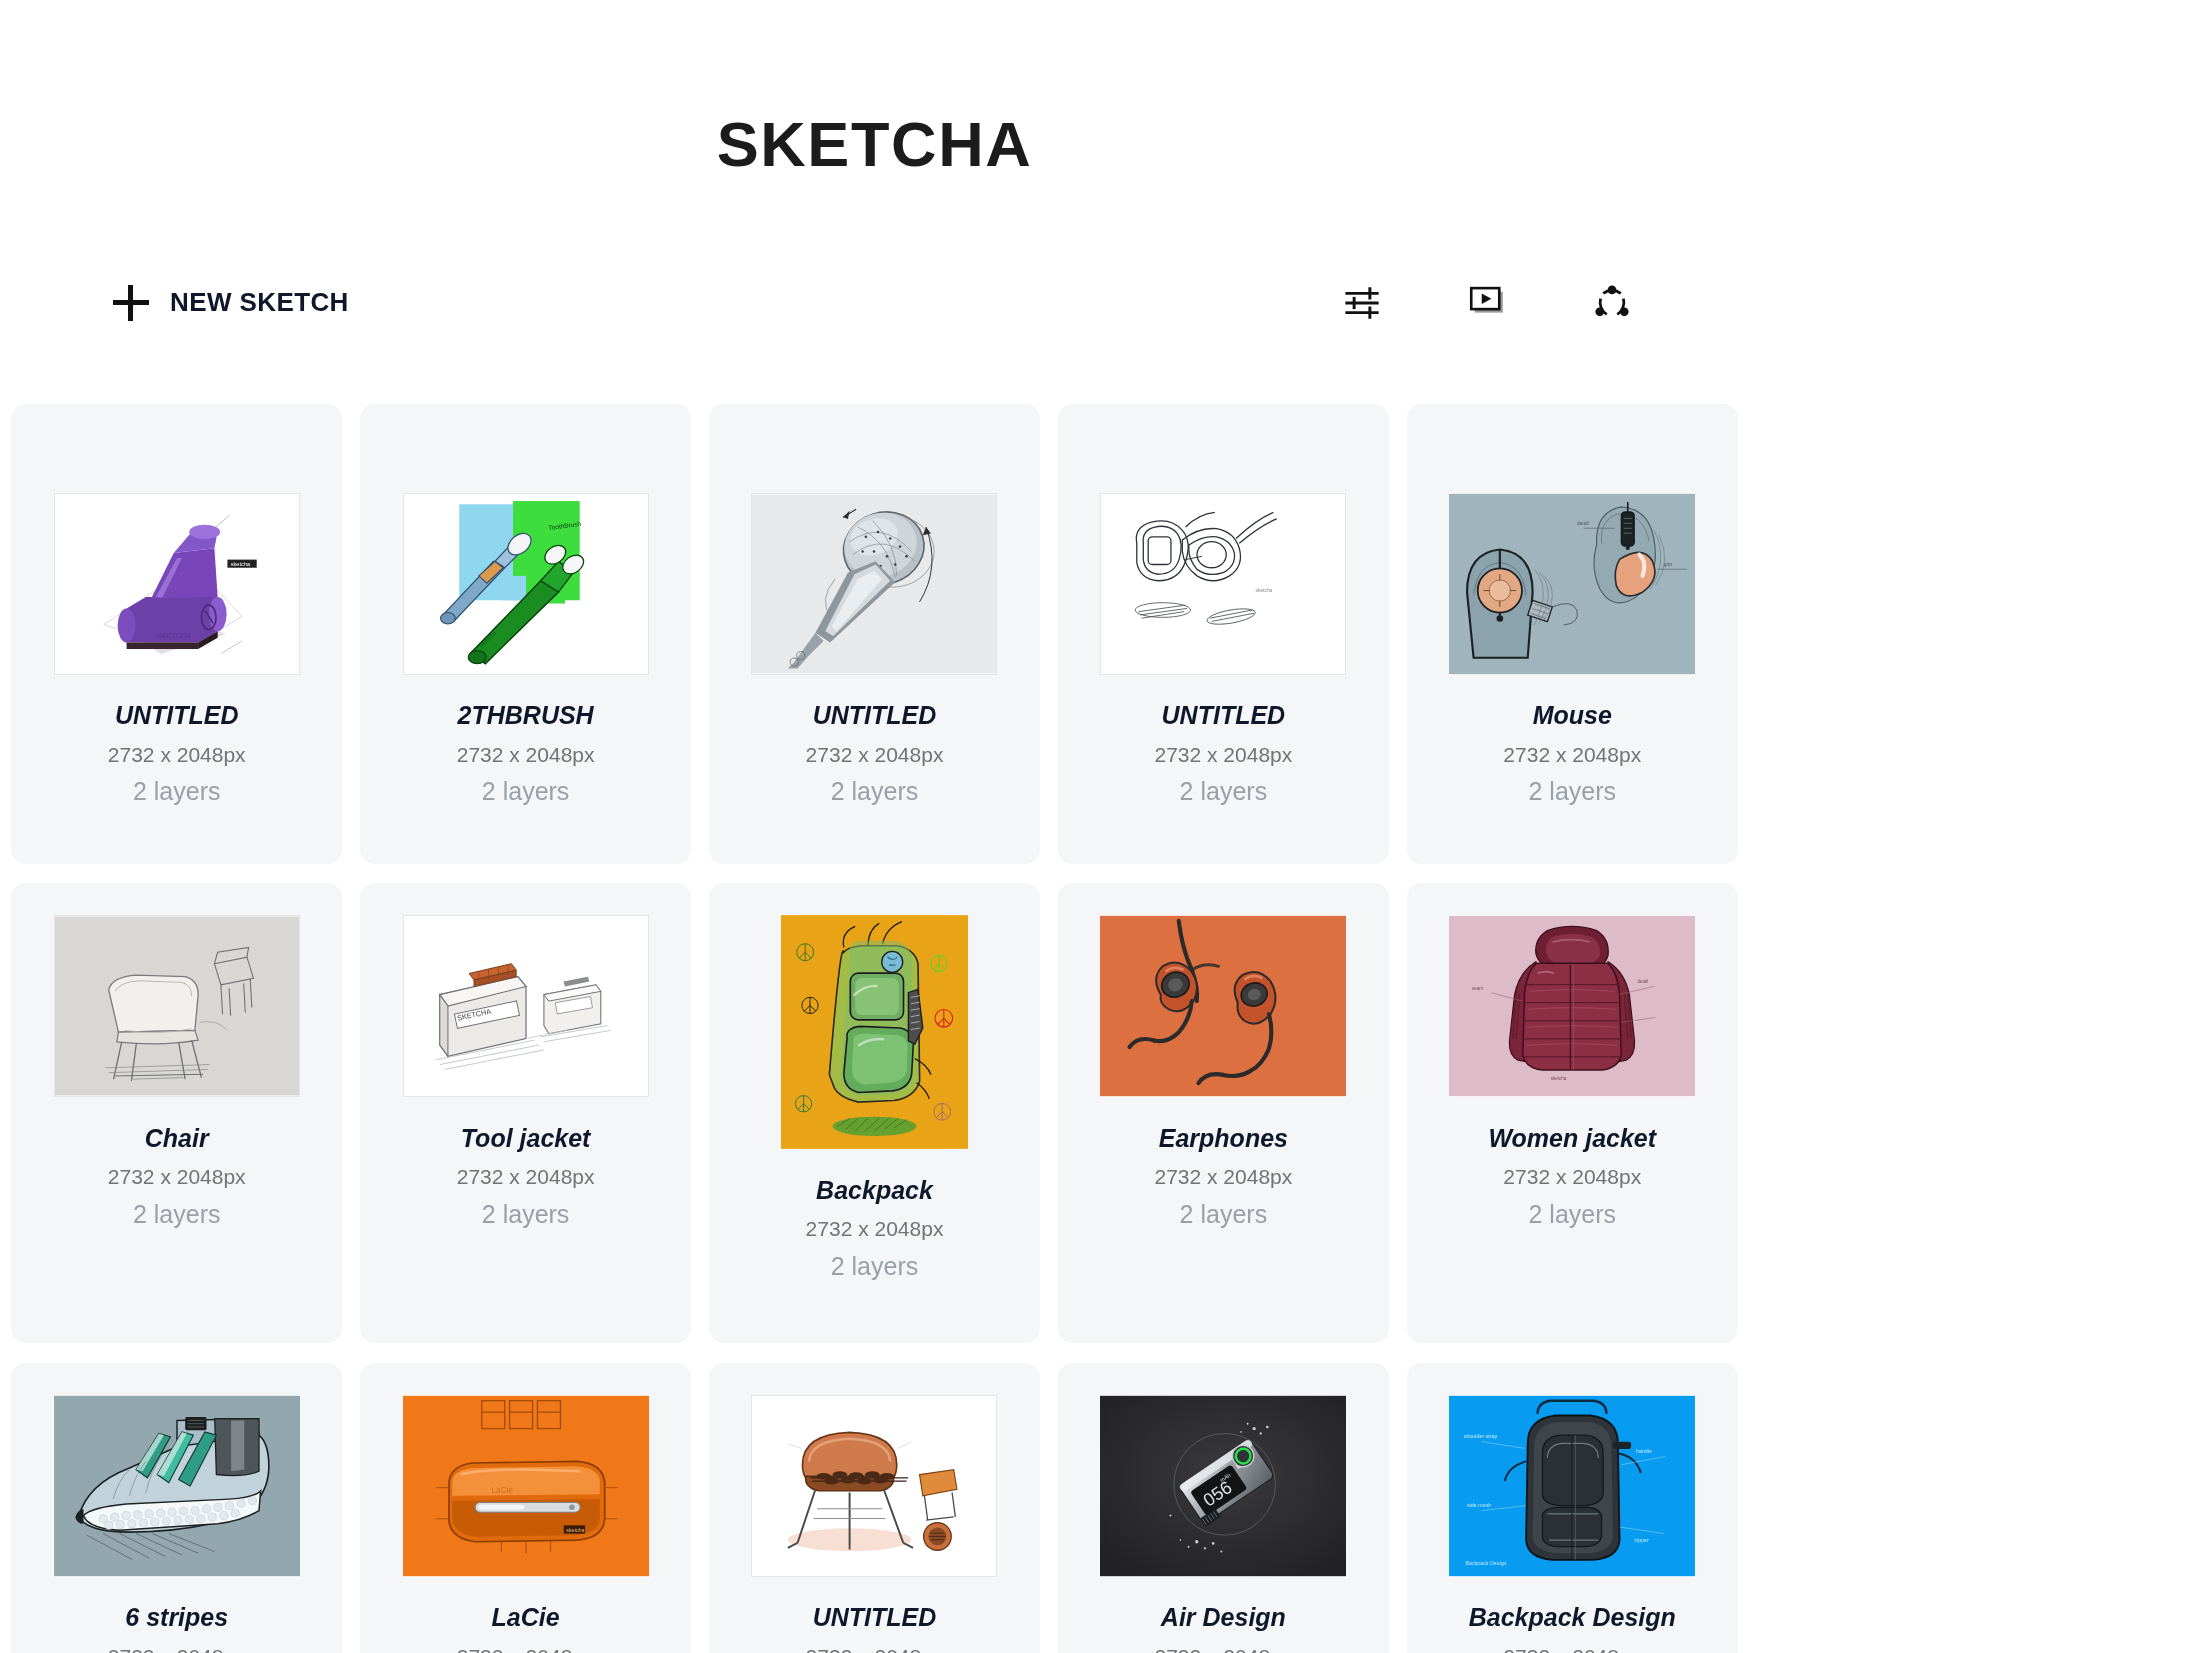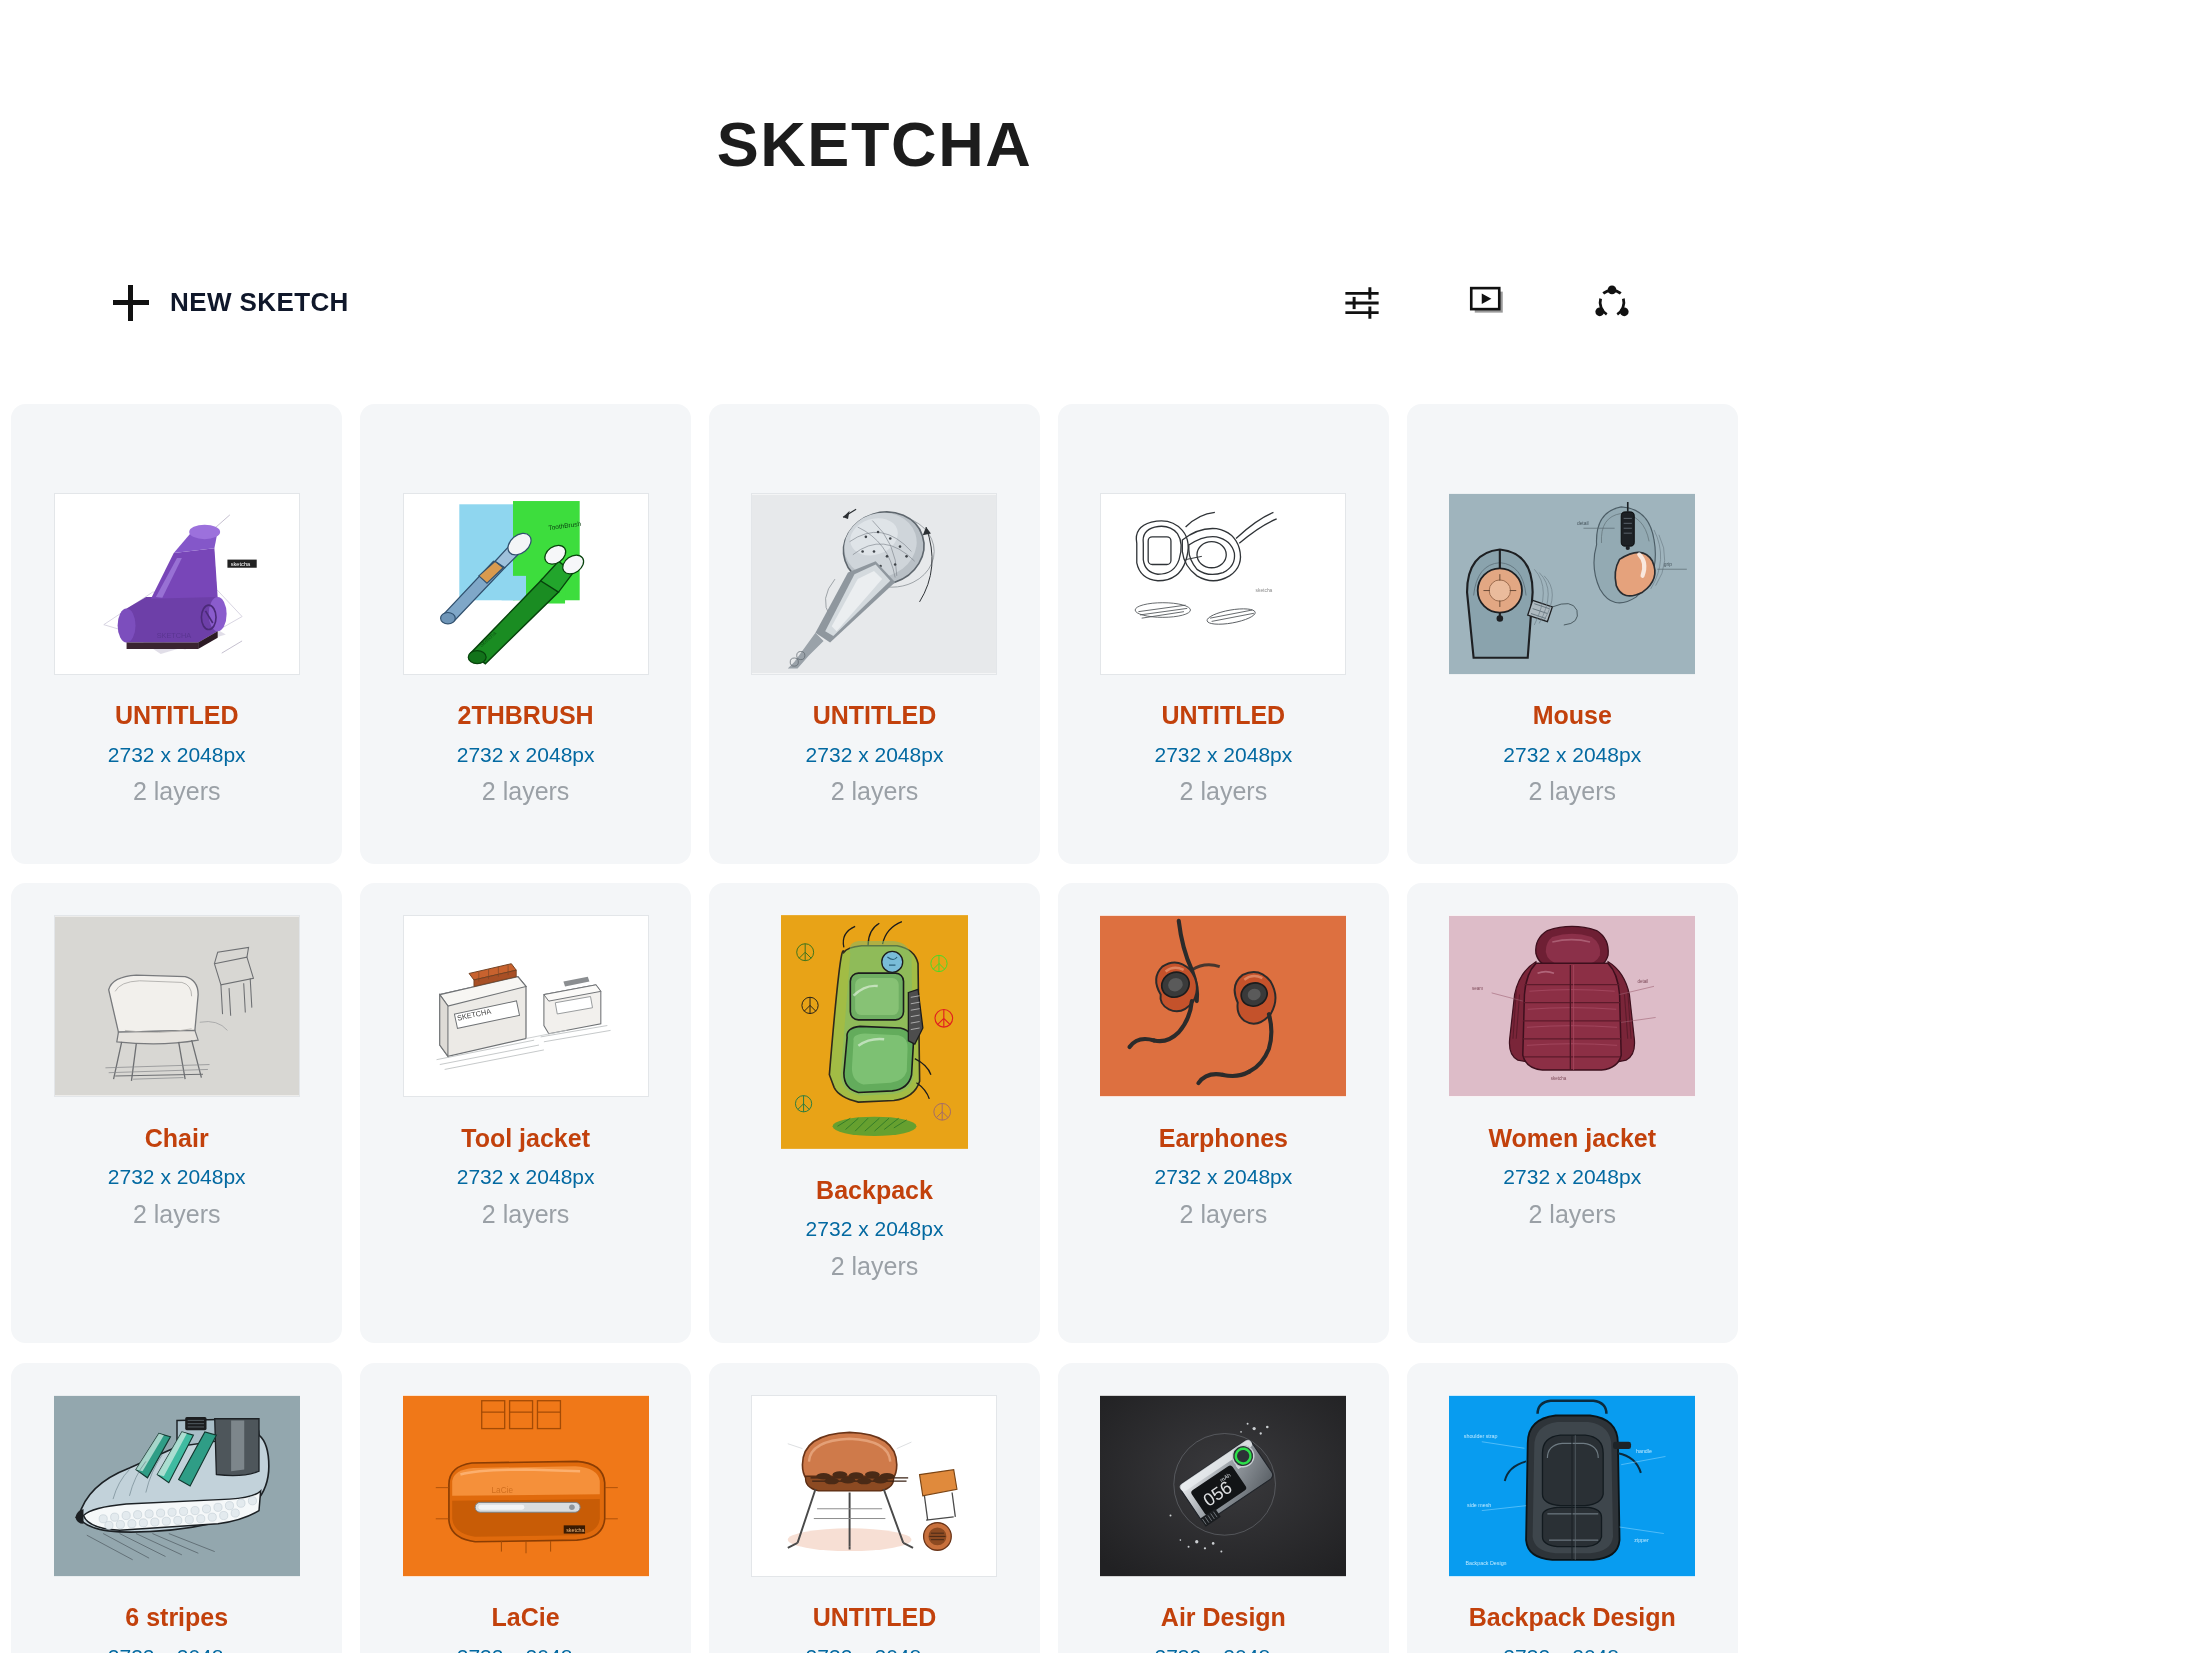--- a/index.html
+++ b/index.html
@@ -75,25 +75,25 @@
     border: 0.8px solid #e3e6e9;
     overflow:hidden;
     position:relative;
   }
   .thumb-wrap.tall { width: 187px; height: 234px; border:none; }
   .thumb-wrap.nobox { border:none; }
   .thumb-wrap svg { display:block; width:100%; height:100%; }
 
   .card-title {
     margin-top: 27.4px;
-    font-size: 25px; font-weight: 700; color:#c2410c;
-    text-align:center; line-height:1.1;
+    font-size: 25px; font-weight: 700; color:#0f172a;
+    text-align:center; line-height:1.1;font-style:italic;
   }
   .card-dims {
-    margin-top: 13px; font-size: 21px; color:#0369a1; text-align:center;
+    margin-top: 13px; font-size: 21px; color:#737373; text-align:center;
   }
   .card-layers {
     margin-top: 10.5px; font-size: 25px; color:#9aa0a6; text-align:center;
   }
   .card.row2 { padding-top: 32px; }
   .card.row3 { padding-top: 32px; }
 </style>
 </head>
 <body>
 

